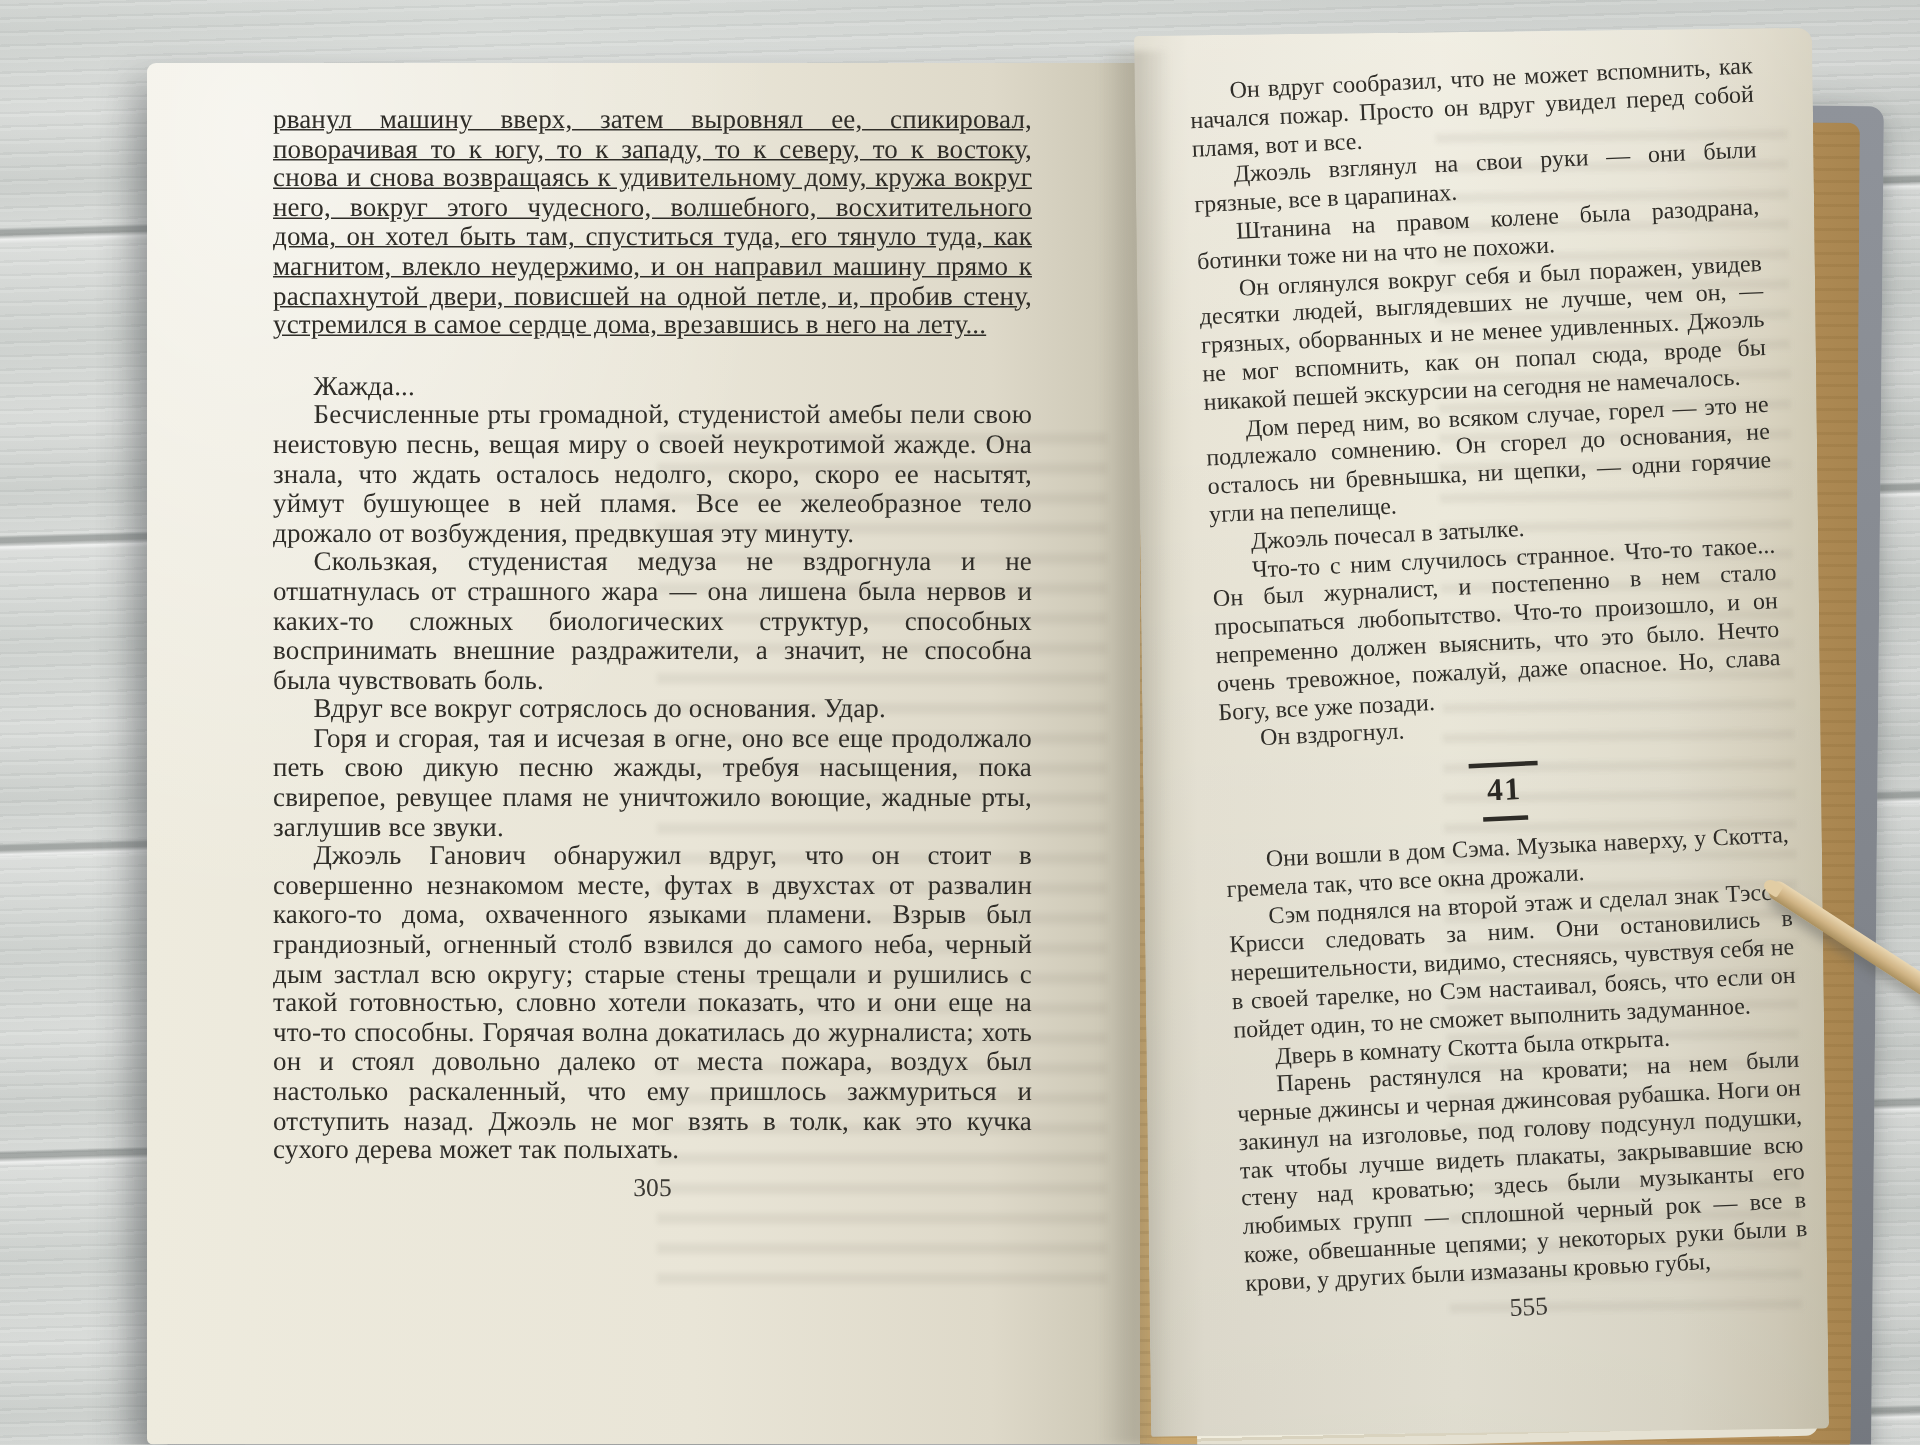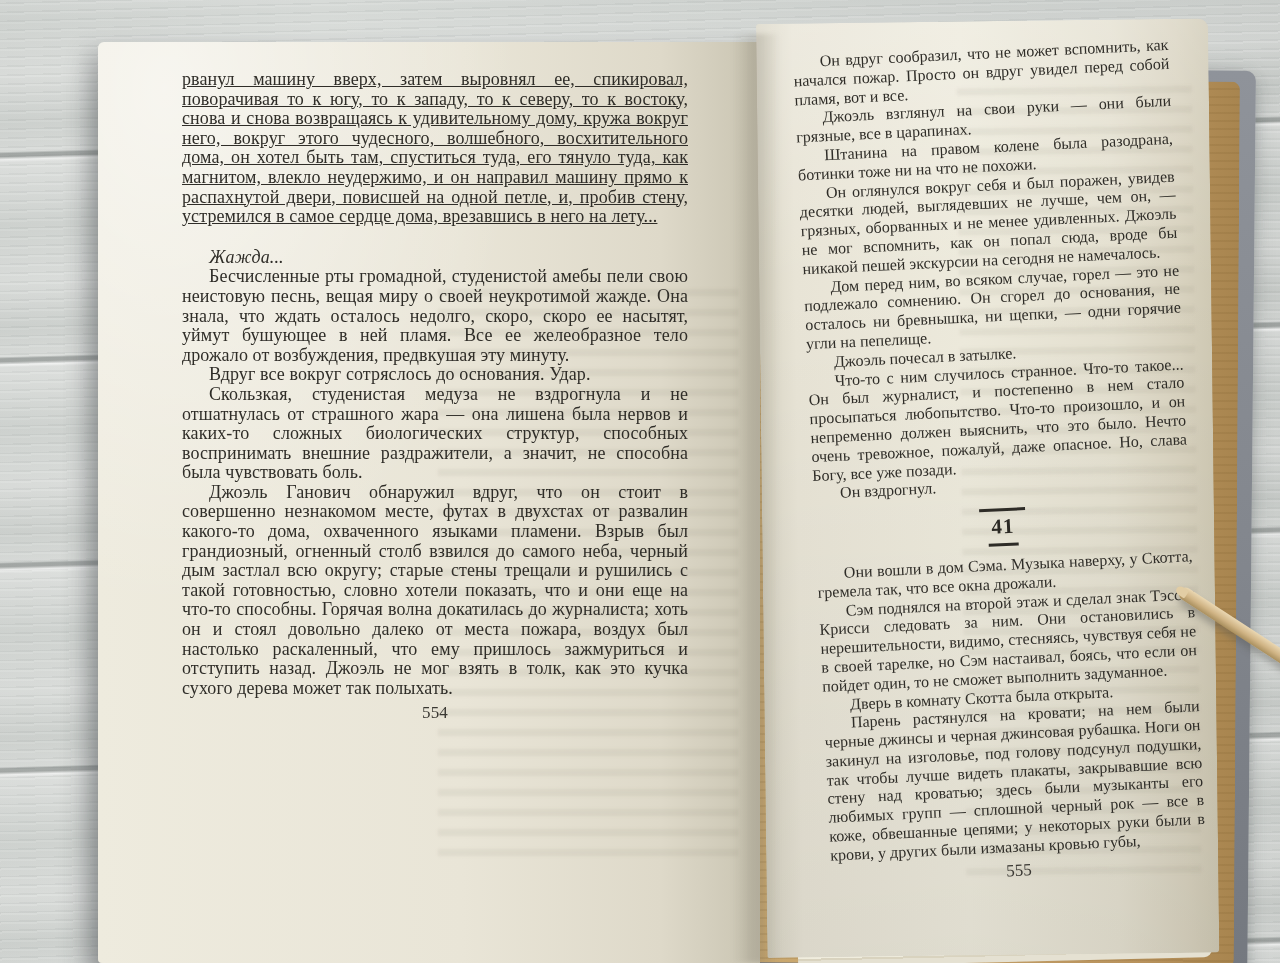--- a/index.html
+++ b/index.html
@@ -83,21 +83,21 @@
   .ghost-l{left:340px;top:240px;width:300px;height:580px;}
   .ghost-r{left:200px;top:60px;width:235px;height:800px;}
   
   .text-col{color:#2f2d28;text-align:justify;}
   .text-col p{margin:0;text-indent:27px;hyphens:auto;}
   .text-col p.cont{text-indent:0;text-decoration:underline;}
   .text-left{
     position:absolute;left:84px;top:54px;width:506px;
     font-size:18px;line-height:19.6px;letter-spacing:.1px;
   }
-  .thirst{font-style:italic;margin-top:21px !important;}
+  .thirst{margin-top:21px !important;}
   .pn{margin-top:5px !important;text-align:center;text-indent:0 !important;font-size:17px;color:#3a3833;}
   .text-right{
     position:absolute;left:36px;top:30px;width:376px;
     transform:rotate(-2deg);transform-origin:left top;
     font-size:16px;line-height:18.8px;
   }
   .chapter{margin:13px 0 10px;text-align:center;}
   .chapter .rule{display:block;height:2.5px;background:#2e2c27;margin:6px auto;}
   .rule-top{width:46px;}
   .rule-bottom{width:30px;}
@@ -153,22 +153,23 @@
       <p>Дверь в комнату Скотта была открыта.</p>
       <p>Парень растянулся на кровати; на нем были черные джинсы и черная джинсовая рубашка. Ноги он закинул на изголовье, под голову подсунул подушки, так чтобы лучше видеть плакаты, закрывавшие всю стену над кроватью; здесь были музыканты его любимых групп — сплошной черный рок — все в коже, обвешанные цепями; у некоторых руки были в крови, у других были измазаны кровью губы,</p>
       <p class="pn">555</p>
     </div>
   </div>
 
   <div class="text-col text-left">
     <p class="cont">рванул машину вверх, затем выровнял ее, спикировал, поворачивая то к югу, то к западу, то к северу, то к востоку, снова и снова возвращаясь к удивительному дому, кружа вокруг него, вокруг этого чудесного, волшебного, восхитительного дома, он хотел быть там, спуститься туда, его тянуло туда, как магнитом, влекло неудержимо, и он направил машину прямо к распахнутой двери, повисшей на одной петле, и, пробив стену, устремился в самое сердце дома, врезавшись в него на лету...</p>
     <p class="thirst">Жажда...</p>
     <p>Бесчисленные рты громадной, студенистой амебы пели свою неистовую песнь, вещая миру о своей неукротимой жажде. Она знала, что ждать осталось недолго, скоро, скоро ее насытят, уймут бушующее в ней пламя. Все ее желеобразное тело дрожало от возбуждения, предвкушая эту минуту.</p>
+    <p>Скользкая, студенистая медуза не вздрогнула и не отшатнулась от страшного жара — она лишена была нервов и каких-то сложных биологических структур, способных воспринимать внешние раздражители, а значит, не способна была чувствовать боль.</p>
     <p>Вдруг все вокруг сотряслось до основания. Удар.</p>
-    <p>Скользкая, студенистая медуза не вздрогнула и не отшатнулась от страшного жара — она лишена была нервов и каких-то сложных биологических структур, способных воспринимать внешние раздражители, а значит, не способна была чувствовать боль.</p>
+    <p>Горя и сгорая, тая и исчезая в огне, оно все еще продолжало петь свою дикую песню жажды, требуя насыщения, пока свирепое, ревущее пламя не уничтожило воющие, жадные рты, заглушив все звуки.</p>
     <p>Джоэль Ганович обнаружил вдруг, что он стоит в совершенно незнакомом месте, футах в двухстах от развалин какого-то дома, охваченного языками пламени. Взрыв был грандиозный, огненный столб взвился до самого неба, черный дым застлал всю округу; старые стены трещали и рушились с такой готовностью, словно хотели показать, что и они еще на что-то способны. Горячая волна докатилась до журналиста; хоть он и стоял довольно далеко от места пожара, воздух был настолько раскаленный, что ему пришлось зажмуриться и отступить назад. Джоэль не мог взять в толк, как это кучка сухого дерева может так полыхать.</p>
-    <p class="pn">554</p>
+    <p class="pn">305</p>
   </div>
 
   <div class="gutter"></div>
 </div>
 
 <div class="stick"></div>
 
 </body></html>

